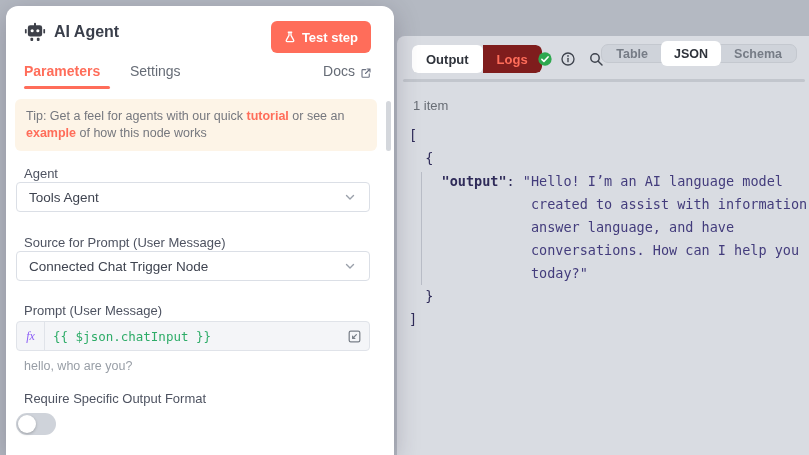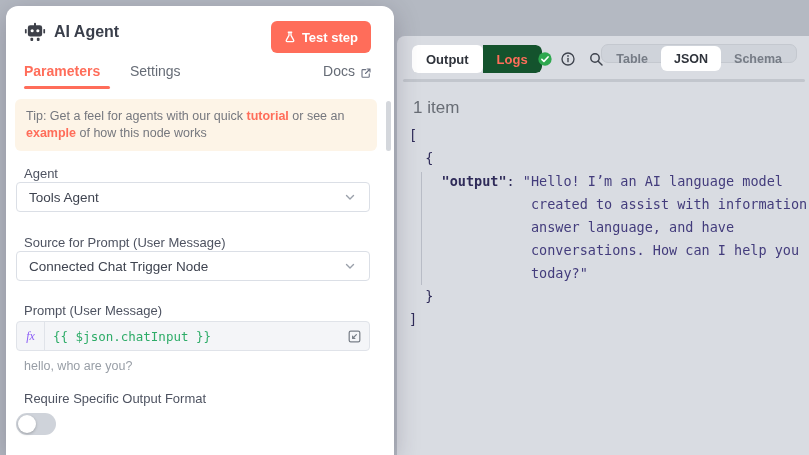--- a/index.html
+++ b/index.html
@@ -14,27 +14,27 @@
 
   
   .right-panel {
     position:absolute; left:397px; top:36px; right:0; bottom:0;
     background:#d9dce2; border-top-left-radius:8px;
   }
   .run-controls { position:absolute; left:0; top:0; right:0; height:44px; }
   .io-tabs { position:absolute; left:15px; top:9px; display:flex; height:28px; border-radius:6px; overflow:hidden; }
   .io-tab { border:none; cursor:pointer; font-family:inherit; font-size:13px; font-weight:bold; padding:0 14px; height:28px; }
   .io-tab.active { background:#ffffff; color:#2f333b; border-radius:6px; box-shadow:0 0 0 1px #dcdfe4; }
-  .io-tab.logs { background:#14532d; color:#ff6d5a; border-radius:0 6px 6px 0; }
+  .io-tab.logs { background:#7f1d1d; color:#ff6d5a; border-radius:0 6px 6px 0; }
   .rc-icon { position:absolute; top:15px; width:16px; height:16px; cursor:pointer; }
-  .view-tabs { position:absolute; right:12px; top:8px; display:flex; height:19px; background:#cfd3da; border:1px solid #c4c8cf; border-radius:7px; padding:1px; }
+  .view-tabs { position:absolute; right:12px; top:8px; display:flex; align-items:center; height:19px; background:#cfd3da; border:1px solid #c4c8cf; border-radius:7px; padding:1px; }
   .view-tab { border:none; background:transparent; color:#767c86; font-family:inherit; font-size:12.5px; font-weight:bold; height:25px; padding:0 13px; border-radius:6px; cursor:pointer; }
   .view-tab.active { background:#ffffff; color:#2f333b; }
   .hscroll { position:absolute; left:6px; right:4px; top:43px; height:3px; border-radius:2px; background:#c2c6cd; }
-  .items-count { position:absolute; left:16px; top:62px; font-size:17px; color:#686d75; }
+  .items-count { position:absolute; left:16px; top:62px; font-size:13px; color:#686d75; }
 
   .code { position:absolute; left:12px; top:88px; right:0; bottom:0; overflow:hidden;
           font-family:"DejaVu Sans Mono", monospace; font-size:13.5px; line-height:23px; color:#2f2b59; }
   .code-line { white-space:pre; }
   .json-key { color:#2f2b59; font-weight:bold; }
   .json-punct { color:#2f2b59; }
   .json-string { color:#433c7c; }
   .code-line.wrap { padding-left:15ch; }
   .indent-guide { position:absolute; left:12px; top:48px; width:1px; height:113px; background:#b8bcc6; }
 

